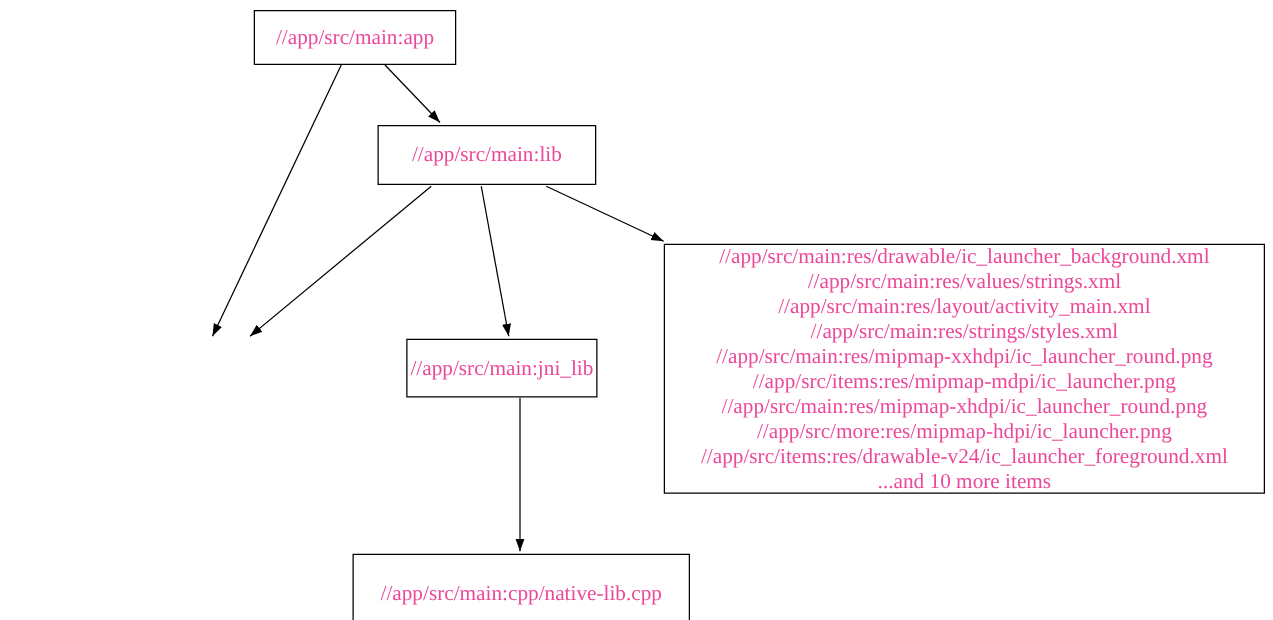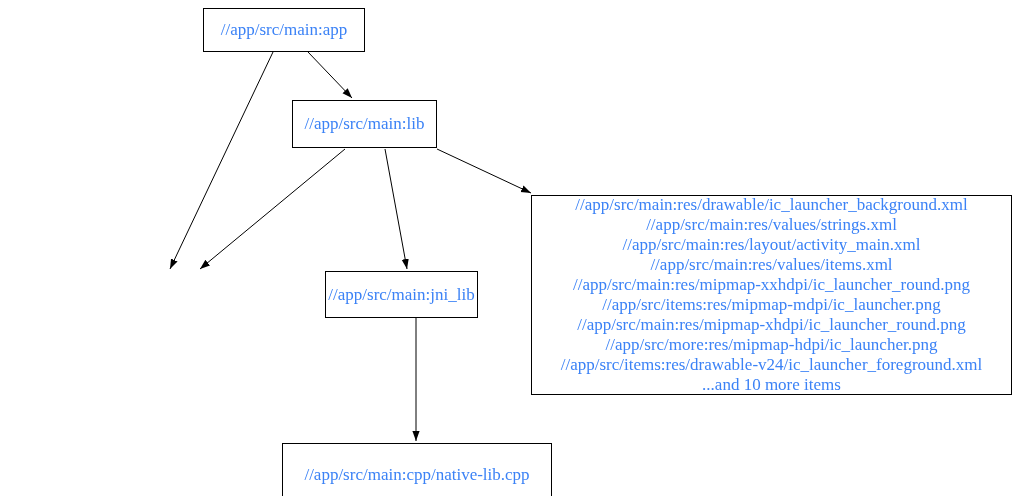--- a/index.html
+++ b/index.html
@@ -6,21 +6,21 @@
     margin: 0;
     padding: 0;
     background: #ffffff;
   }
   .canvas {
     position: relative;
     width: 1018px;
     height: 496px;
     background: #ffffff;
     font-family: "Liberation Serif", "DejaVu Serif", serif;
-    color: #3b82f6;
+    color: #ec4899;
     overflow: hidden;
   }
   .edges {
     position: absolute;
     left: 0;
     top: 0;
     width: 1018px;
     height: 496px;
     pointer-events: none;
   }
@@ -36,21 +36,21 @@
     font-size: 17px;
     line-height: 20px;
     white-space: nowrap;
   }
   .node.multiline {
     flex-direction: column;
     justify-content: center;
     text-align: center;
   }
   .node-app        { left: 203px; top: 8px;   width: 162px; height: 44px; }
-  .node-lib        { left: 292px; top: 100px; width: 145px; height: 48px; }
+  .node-lib        { left: 302px; top: 100px; width: 175px; height: 48px; }
   .node-manifest   { left: 7px;   top: 271px; width: 295px; height: 49px; }
   .node-jni-lib    { left: 325px; top: 271px; width: 153px; height: 47px; }
   .node-res-group  { left: 531px; top: 195px; width: 481px; height: 200px; }
   .node-native-lib { left: 282px; top: 443px; width: 270px; height: 64px; }
   .edge-line {
     stroke: #000000;
     stroke-width: 1;
     fill: none;
   }
 </style>
@@ -83,21 +83,21 @@
 
 
   <div class="node node-jni-lib">
     <span>//app/src/main:jni_lib</span>
   </div>
 
   <div class="node multiline node-res-group">
     <span>//app/src/main:res/drawable/ic_launcher_background.xml</span>
     <span>//app/src/main:res/values/strings.xml</span>
     <span>//app/src/main:res/layout/activity_main.xml</span>
-    <span>//app/src/main:res/values/items.xml</span>
+    <span>//app/src/main:res/strings/styles.xml</span>
     <span>//app/src/main:res/mipmap-xxhdpi/ic_launcher_round.png</span>
     <span>//app/src/items:res/mipmap-mdpi/ic_launcher.png</span>
     <span>//app/src/main:res/mipmap-xhdpi/ic_launcher_round.png</span>
     <span>//app/src/more:res/mipmap-hdpi/ic_launcher.png</span>
     <span>//app/src/items:res/drawable-v24/ic_launcher_foreground.xml</span>
     <span>...and 10 more items</span>
   </div>
 
   <div class="node node-native-lib">
     <span>//app/src/main:cpp/native-lib.cpp</span>

